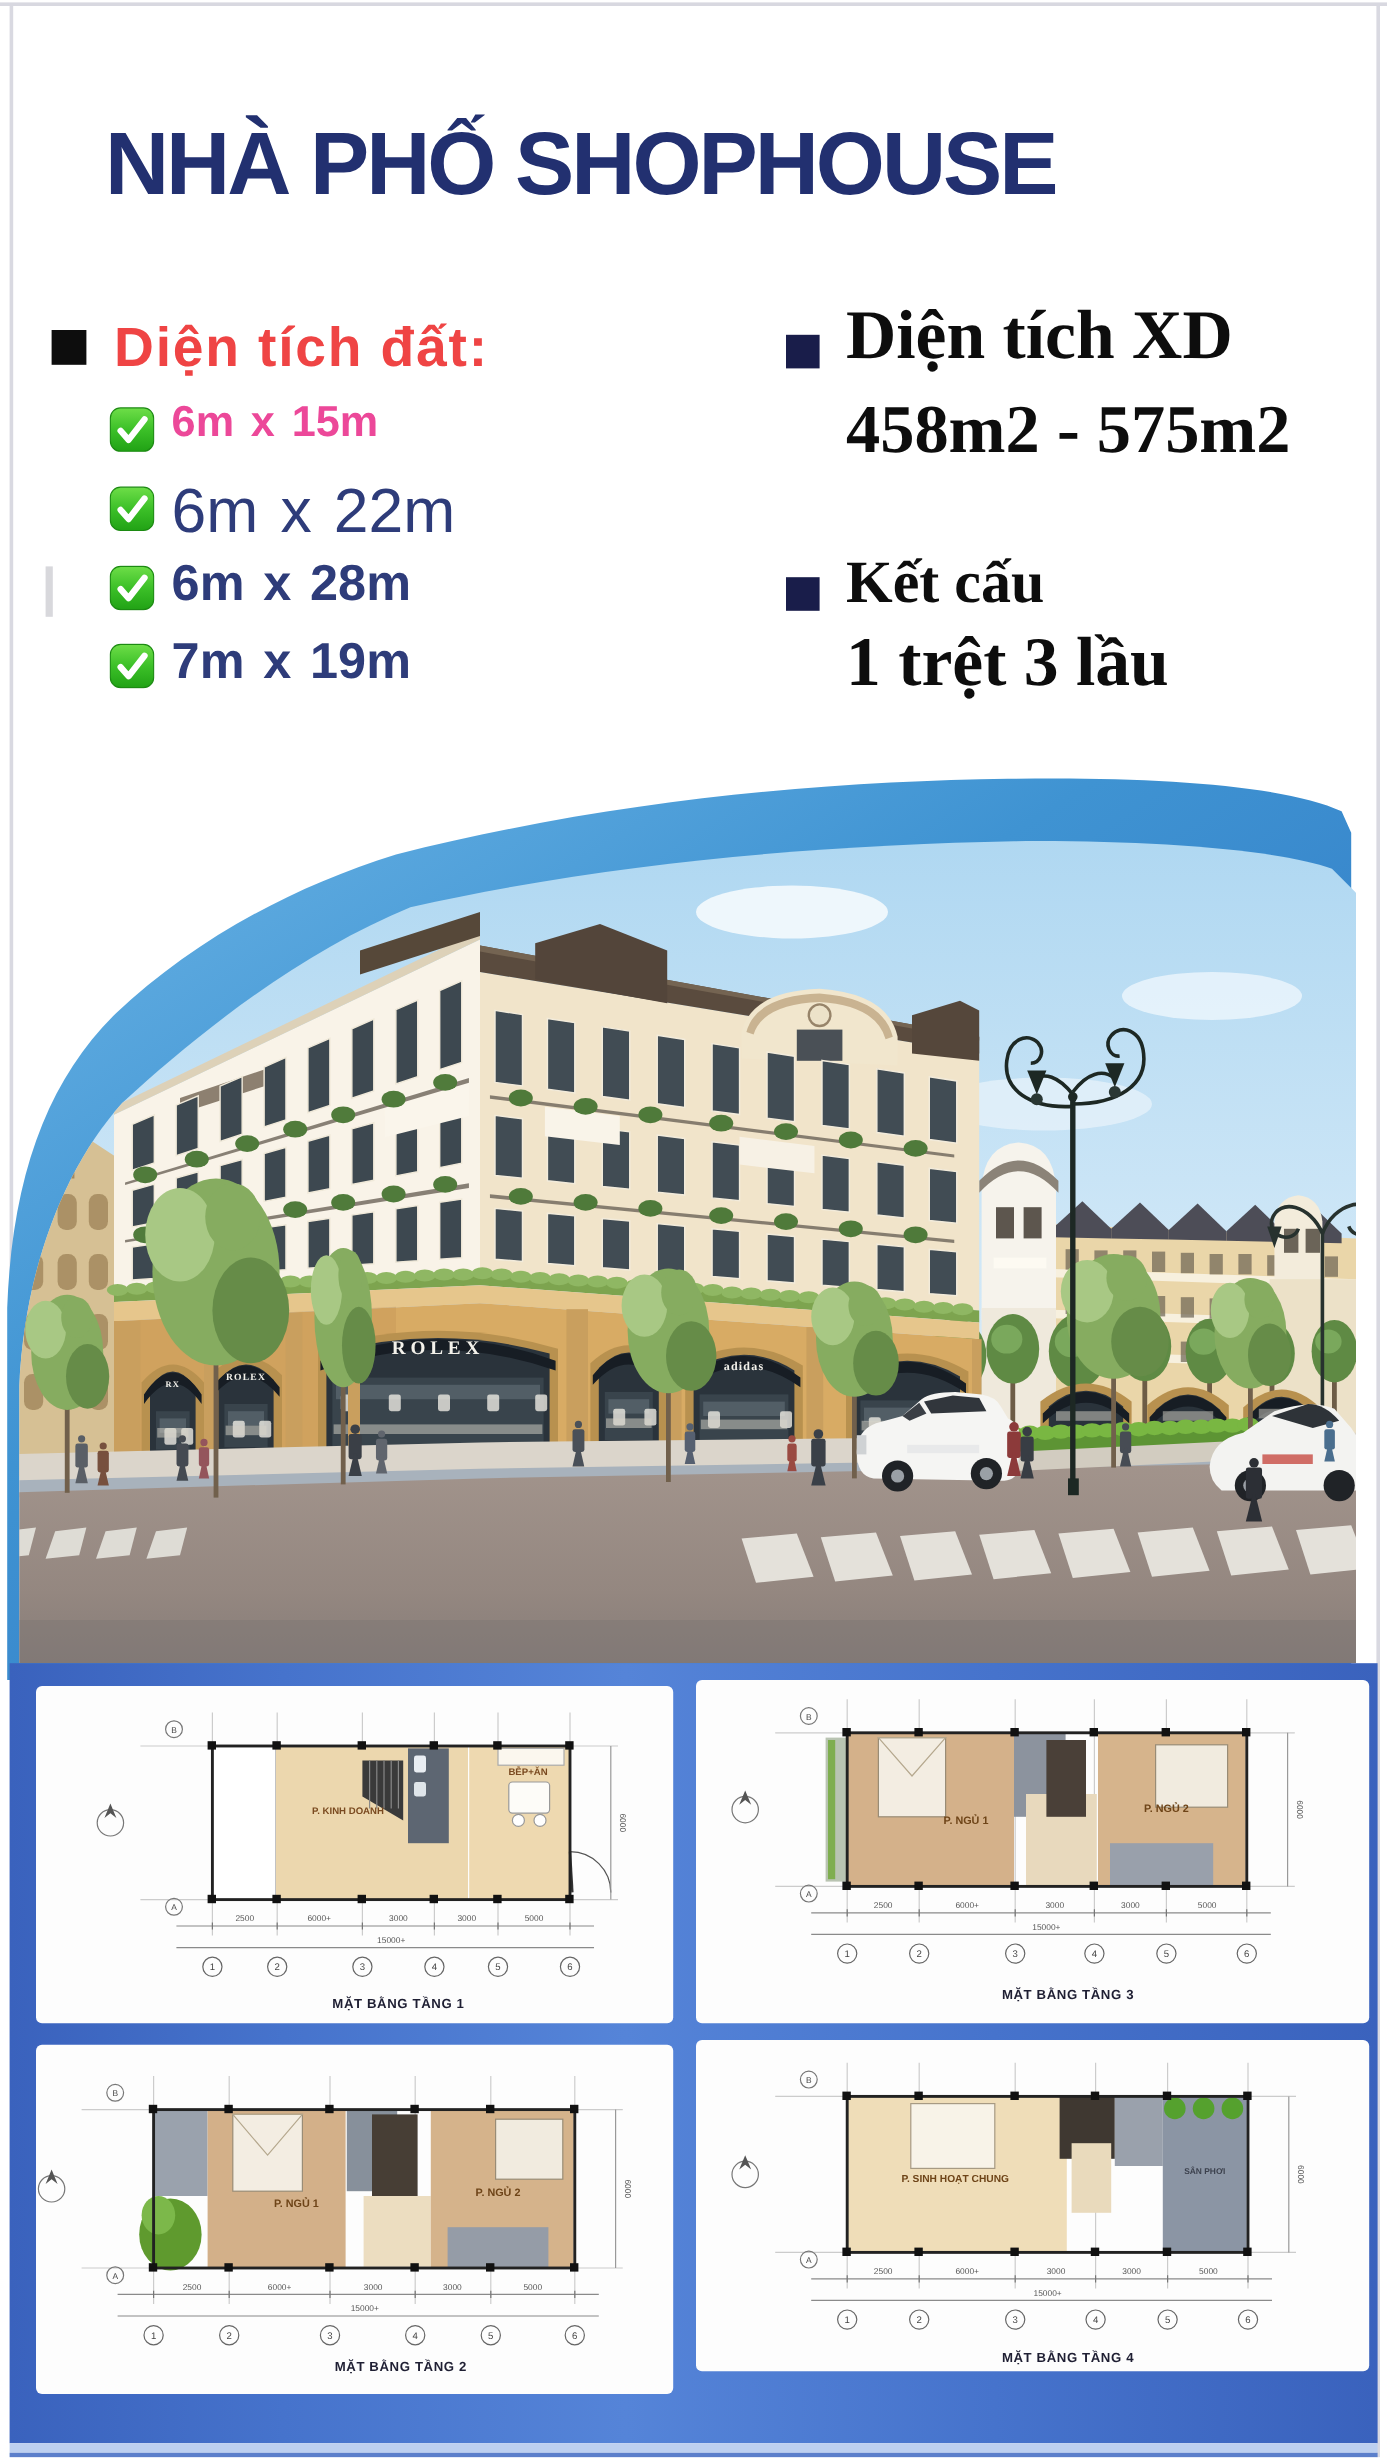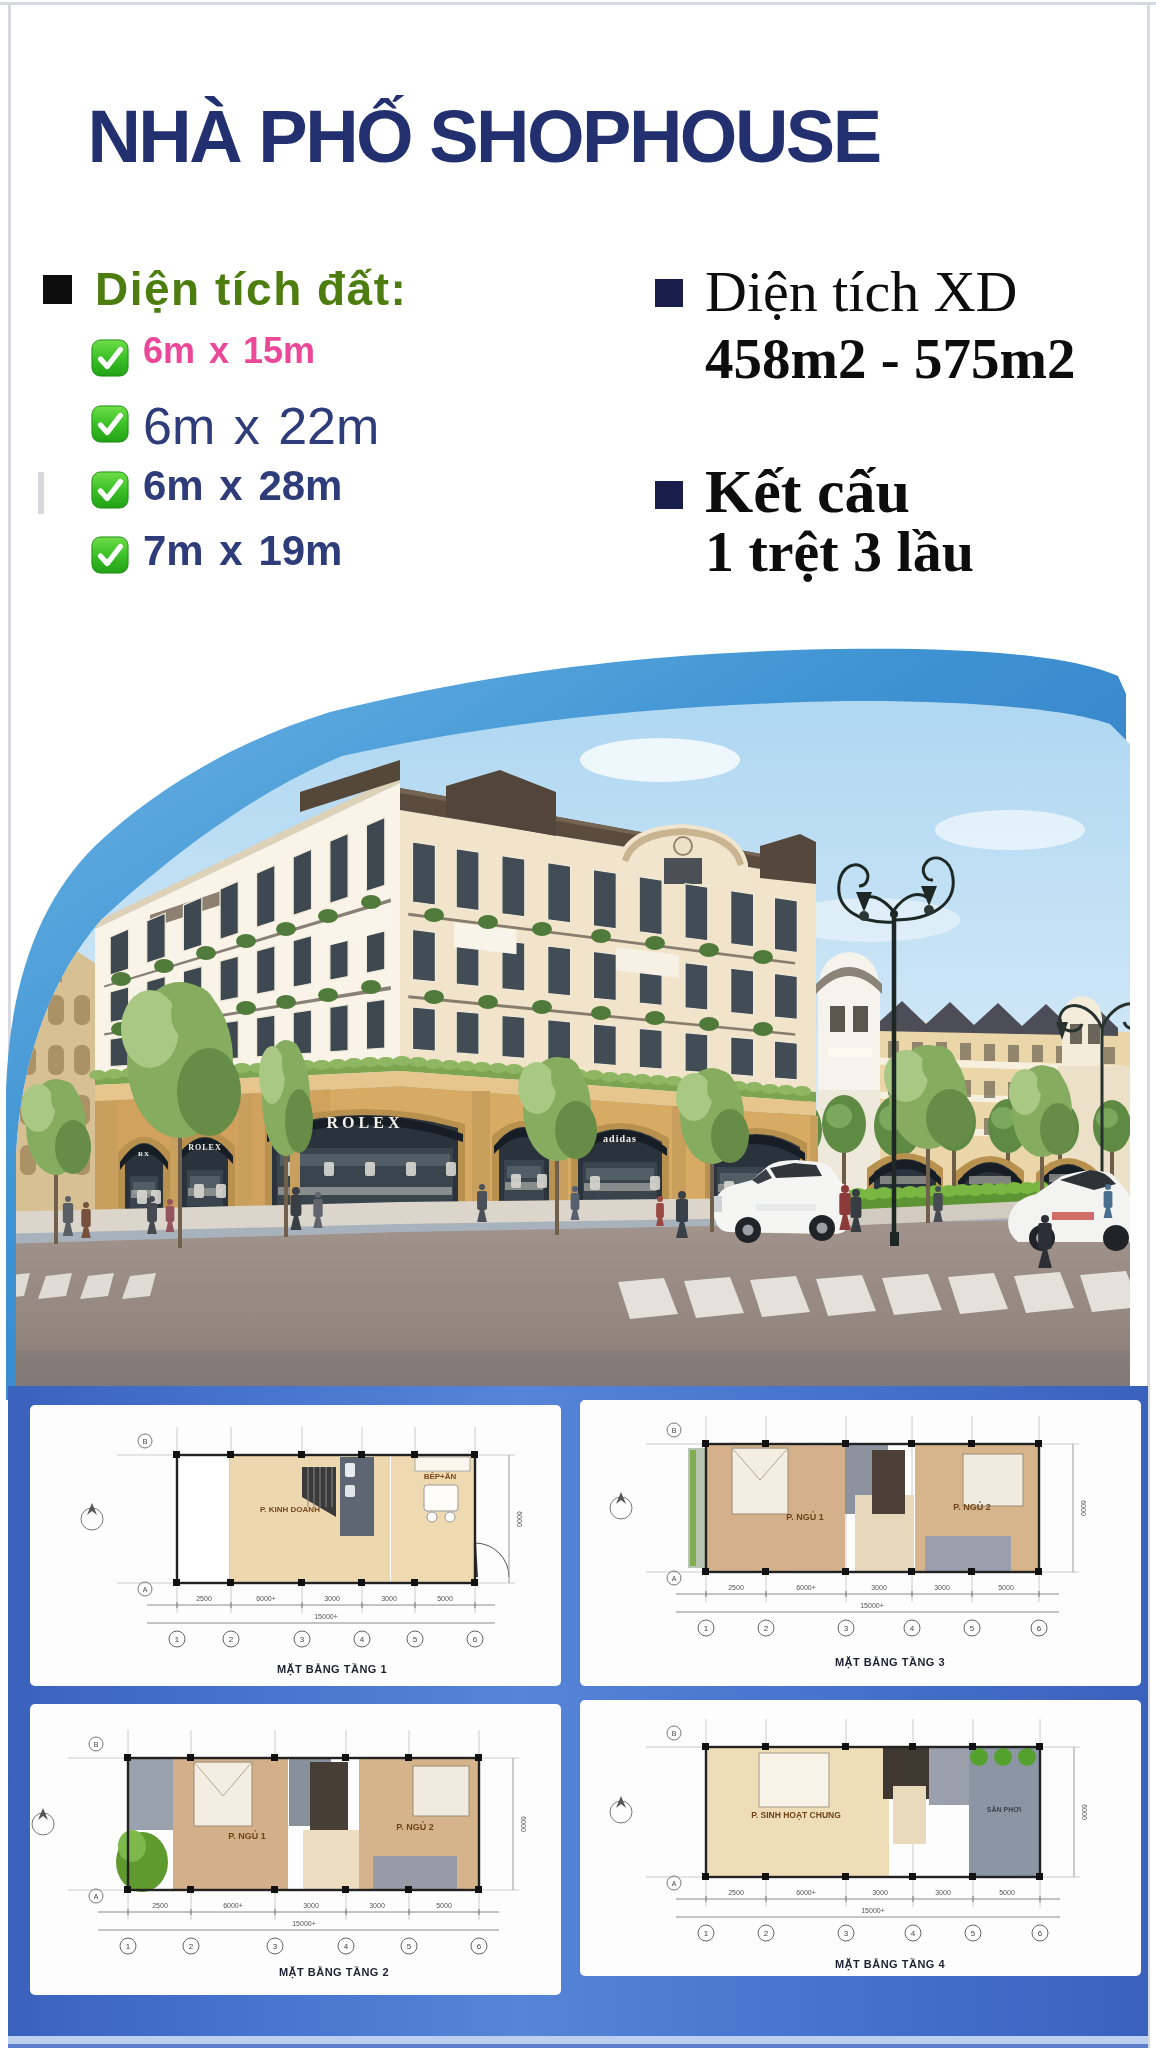--- a/index.html
+++ b/index.html
@@ -17,21 +17,21 @@
 
   <div class="abs" style="left:1147px;top:5px;width:3px;height:2043px;background:#d9d9e1;"></div>
 
   <div class="abs" style="left:0;top:94px;width:967px;text-align:center;color:#223070;
        font-size:74px;font-weight:bold;letter-spacing:-2.5px;">NHÀ PHỐ SHOPHOUSE</div>
 
   <div class="abs" style="left:38px;top:472px;width:6px;height:42px;background:#d8d8dc;"></div>
 
   <div class="abs" style="left:43px;top:275px;width:29px;height:29px;background:#0d0d0d;"></div>
 
-  <div class="abs" style="left:95px;top:262px;font-size:46px;font-weight:bold;color:#4d7c0f;letter-spacing:1.5px;">Diện tích đất:</div>
+  <div class="abs" style="left:95px;top:262px;font-size:46px;font-weight:bold;color:#ef4444;letter-spacing:1.5px;">Diện tích đất:</div>
 
   <svg width="0" height="0" style="position:absolute">
       <defs>
         <linearGradient id="gck" x1="0" y1="0" x2="0" y2="1">
           <stop offset="0" stop-color="#6ede48"></stop>
           <stop offset="0.5" stop-color="#3cc028"></stop>
           <stop offset="1" stop-color="#21a215"></stop>
         </linearGradient>
       </defs>
     </svg>
@@ -63,27 +63,27 @@
   <div class="abs" style="left:91px;top:536px;width:38px;height:38px;">
     <svg width="38" height="38" viewBox="0 0 40 40">
         <rect x="1" y="1" width="38" height="38" rx="9" fill="url(#gck)" stroke="#1c8a12" stroke-width="1"></rect>
         <path d="M10 21 L17 29 L31 11" fill="none" stroke="#fff" stroke-width="5.5" stroke-linecap="round" stroke-linejoin="round"></path>
       </svg>
   </div>
   <div class="abs" style="left:143px;top:527px;font-size:42px;font-weight:bold;color:#2e3c7a;word-spacing:4px;">7m x 19m</div>
 
   <div class="abs" style="left:655px;top:279px;width:28px;height:28px;background:#191d4a;"></div>
 
-  <div class="abs" style="left:705px;top:258px;font-family:'Liberation Serif',serif;font-size:58px;font-weight:normal;color:#0d0d0d;">Diện tích XD</div>
+  <div class="abs" style="left:705px;top:245px;font-family:'Liberation Serif',serif;font-size:58px;font-weight:bold;color:#0d0d0d;">Diện tích XD</div>
 
   <div class="abs" style="left:705px;top:326px;font-family:'Liberation Serif',serif;font-size:57px;font-weight:bold;color:#0d0d0d;">458m2 - 575m2</div>
 
   <div class="abs" style="left:655px;top:481px;width:28px;height:28px;background:#191d4a;"></div>
 
-  <div class="abs" style="left:705px;top:456px;font-family:'Liberation Serif',serif;font-size:62px;font-weight:bold;color:#0d0d0d;">Kết cấu</div>
+  <div class="abs" style="left:705px;top:456px;font-family:'Liberation Serif',serif;font-size:50px;font-weight:bold;color:#0d0d0d;">Kết cấu</div>
 
   <div class="abs" style="left:705px;top:518px;font-family:'Liberation Serif',serif;font-size:58px;font-weight:bold;color:#0d0d0d;">1 trệt 3 lầu</div>
 
   <div class="abs" style="left:0;top:620px;width:1156px;height:780px;">
   <svg width="1156" height="780" viewBox="0 0 1156 780">
     <defs>
       <linearGradient id="gblue" x1="0" y1="0" x2="0.85" y2="0.9">
         <stop offset="0" stop-color="#6cb5e6"></stop>
             <stop offset="0.45" stop-color="#3f93d2"></stop>
             <stop offset="1" stop-color="#2d73c2"></stop>

